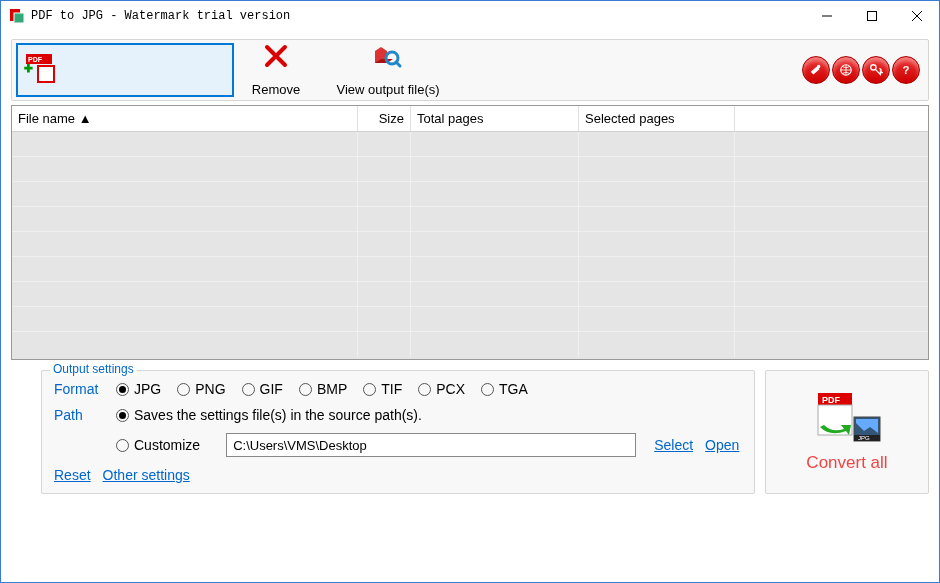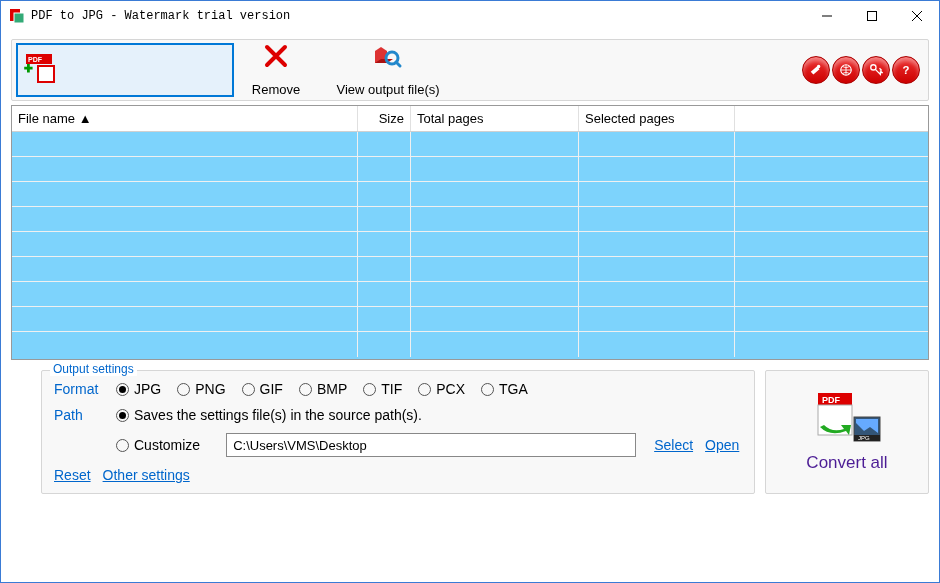--- a/index.html
+++ b/index.html
@@ -17,41 +17,41 @@
   .addbtn { width: 218px; height: 54px; border: 2px solid #0078d7; background: #e5f1fb; color: #cc3333; display: flex; align-items: center; font-size: 17px; cursor: pointer; }
   .addbtn-icon { width: 36px; height: 36px; margin: 0 8px 0 6px; }
   .addbtn-text { flex: 1; text-align: right; padding-right: 8px; }
   .tbtn { width: 84px; display: flex; flex-direction: column; align-items: center; justify-content: space-between; cursor: pointer; font-size: 13px; gap: 2px; }
   .tbtn.wide { width: 140px; }
   .spacer { flex: 1; }
   .redrow { display: flex; align-items: center; padding-right: 4px; gap: 2px; }
   .redcircle { width: 28px; height: 28px; border-radius: 50%; background: linear-gradient(#e33,#c00); border: 1px solid #a00; display: flex; align-items: center; justify-content: center; cursor: pointer; box-shadow: inset 0 4px 4px rgba(255,255,255,0.4); }
   .redcircle svg { fill: #fff; width: 14px; height: 14px; }
   
-  .grid { margin-top: 4px; border: 1px solid #999; height: 255px; background: #7dd3fc; }
+  .grid { margin-top: 4px; border: 1px solid #999; height: 255px; background: #e5e5e5; }
   .gridhead { display: flex; height: 26px; border-bottom: 1px solid #d0d0d0; background: #fff; font-size: 13px; }
   .ghcell { border-right: 1px solid #e0e0e0; padding: 4px 6px; display: flex; align-items: center; }
   .gridbody { }
   .grow { height: 25px; border-bottom: 1px solid #f0f0f0; display: flex; }
   .gcell { border-right: 1px solid #f0f0f0; }
   
   .output-area { display: flex; margin-top: 10px; gap: 10px; padding-left: 30px; }
   .settings { flex: 1; border: 1px solid #d6d6d6; padding: 10px 12px 10px 12px; position: relative; background: #f8f8f8; border-radius: 2px; }
   .settings-legend { position: absolute; top: -9px; left: 8px; background: #fff; color: #0066cc; font-size: 12px; padding: 0 3px; }
   .frow { display: flex; align-items: center; margin-bottom: 10px; font-size: 14px; }
   .flabel { color: #0066cc; width: 62px; }
   .radio { display: inline-flex; align-items: center; margin-right: 16px; cursor: pointer; }
   .radio .r { width: 13px; height: 13px; border: 1px solid #555; border-radius: 50%; margin-right: 5px; display: flex; align-items: center; justify-content: center; }
   .radio.sel .r::after { content:""; width: 7px; height: 7px; background: #000; border-radius: 50%; }
   .pathinput { width: 410px; height: 24px; border: 1px solid #888; padding: 2px 6px; font-size: 13px; margin-left: 10px; margin-right: 18px; }
   .link { color: #0066cc; text-decoration: underline; cursor: pointer; font-size: 14px; margin-right: 12px; }
   
   .convertbox { width: 164px; border: 1px solid #d6d6d6; background: #f8f8f8; display: flex; flex-direction: column; align-items: center; justify-content: center; cursor: pointer; border-radius: 2px; }
   .convertbox-icon { width: 70px; height: 56px; margin-bottom: 6px; }
-  .convertbox-text { color: #4c1d95; font-size: 17px; }
+  .convertbox-text { color: #ef4444; font-size: 17px; }
 </style>
 </head>
 <body>
 
 <div class="titlebar">
   <span class="titlebar-icon">
     <svg viewBox="0 0 16 16">
         <rect x="1" y="1" width="10" height="12" fill="#d00"></rect>
         <rect x="5" y="5" width="10" height="10" fill="#3a7" stroke="#fff"></rect>
       </svg>

